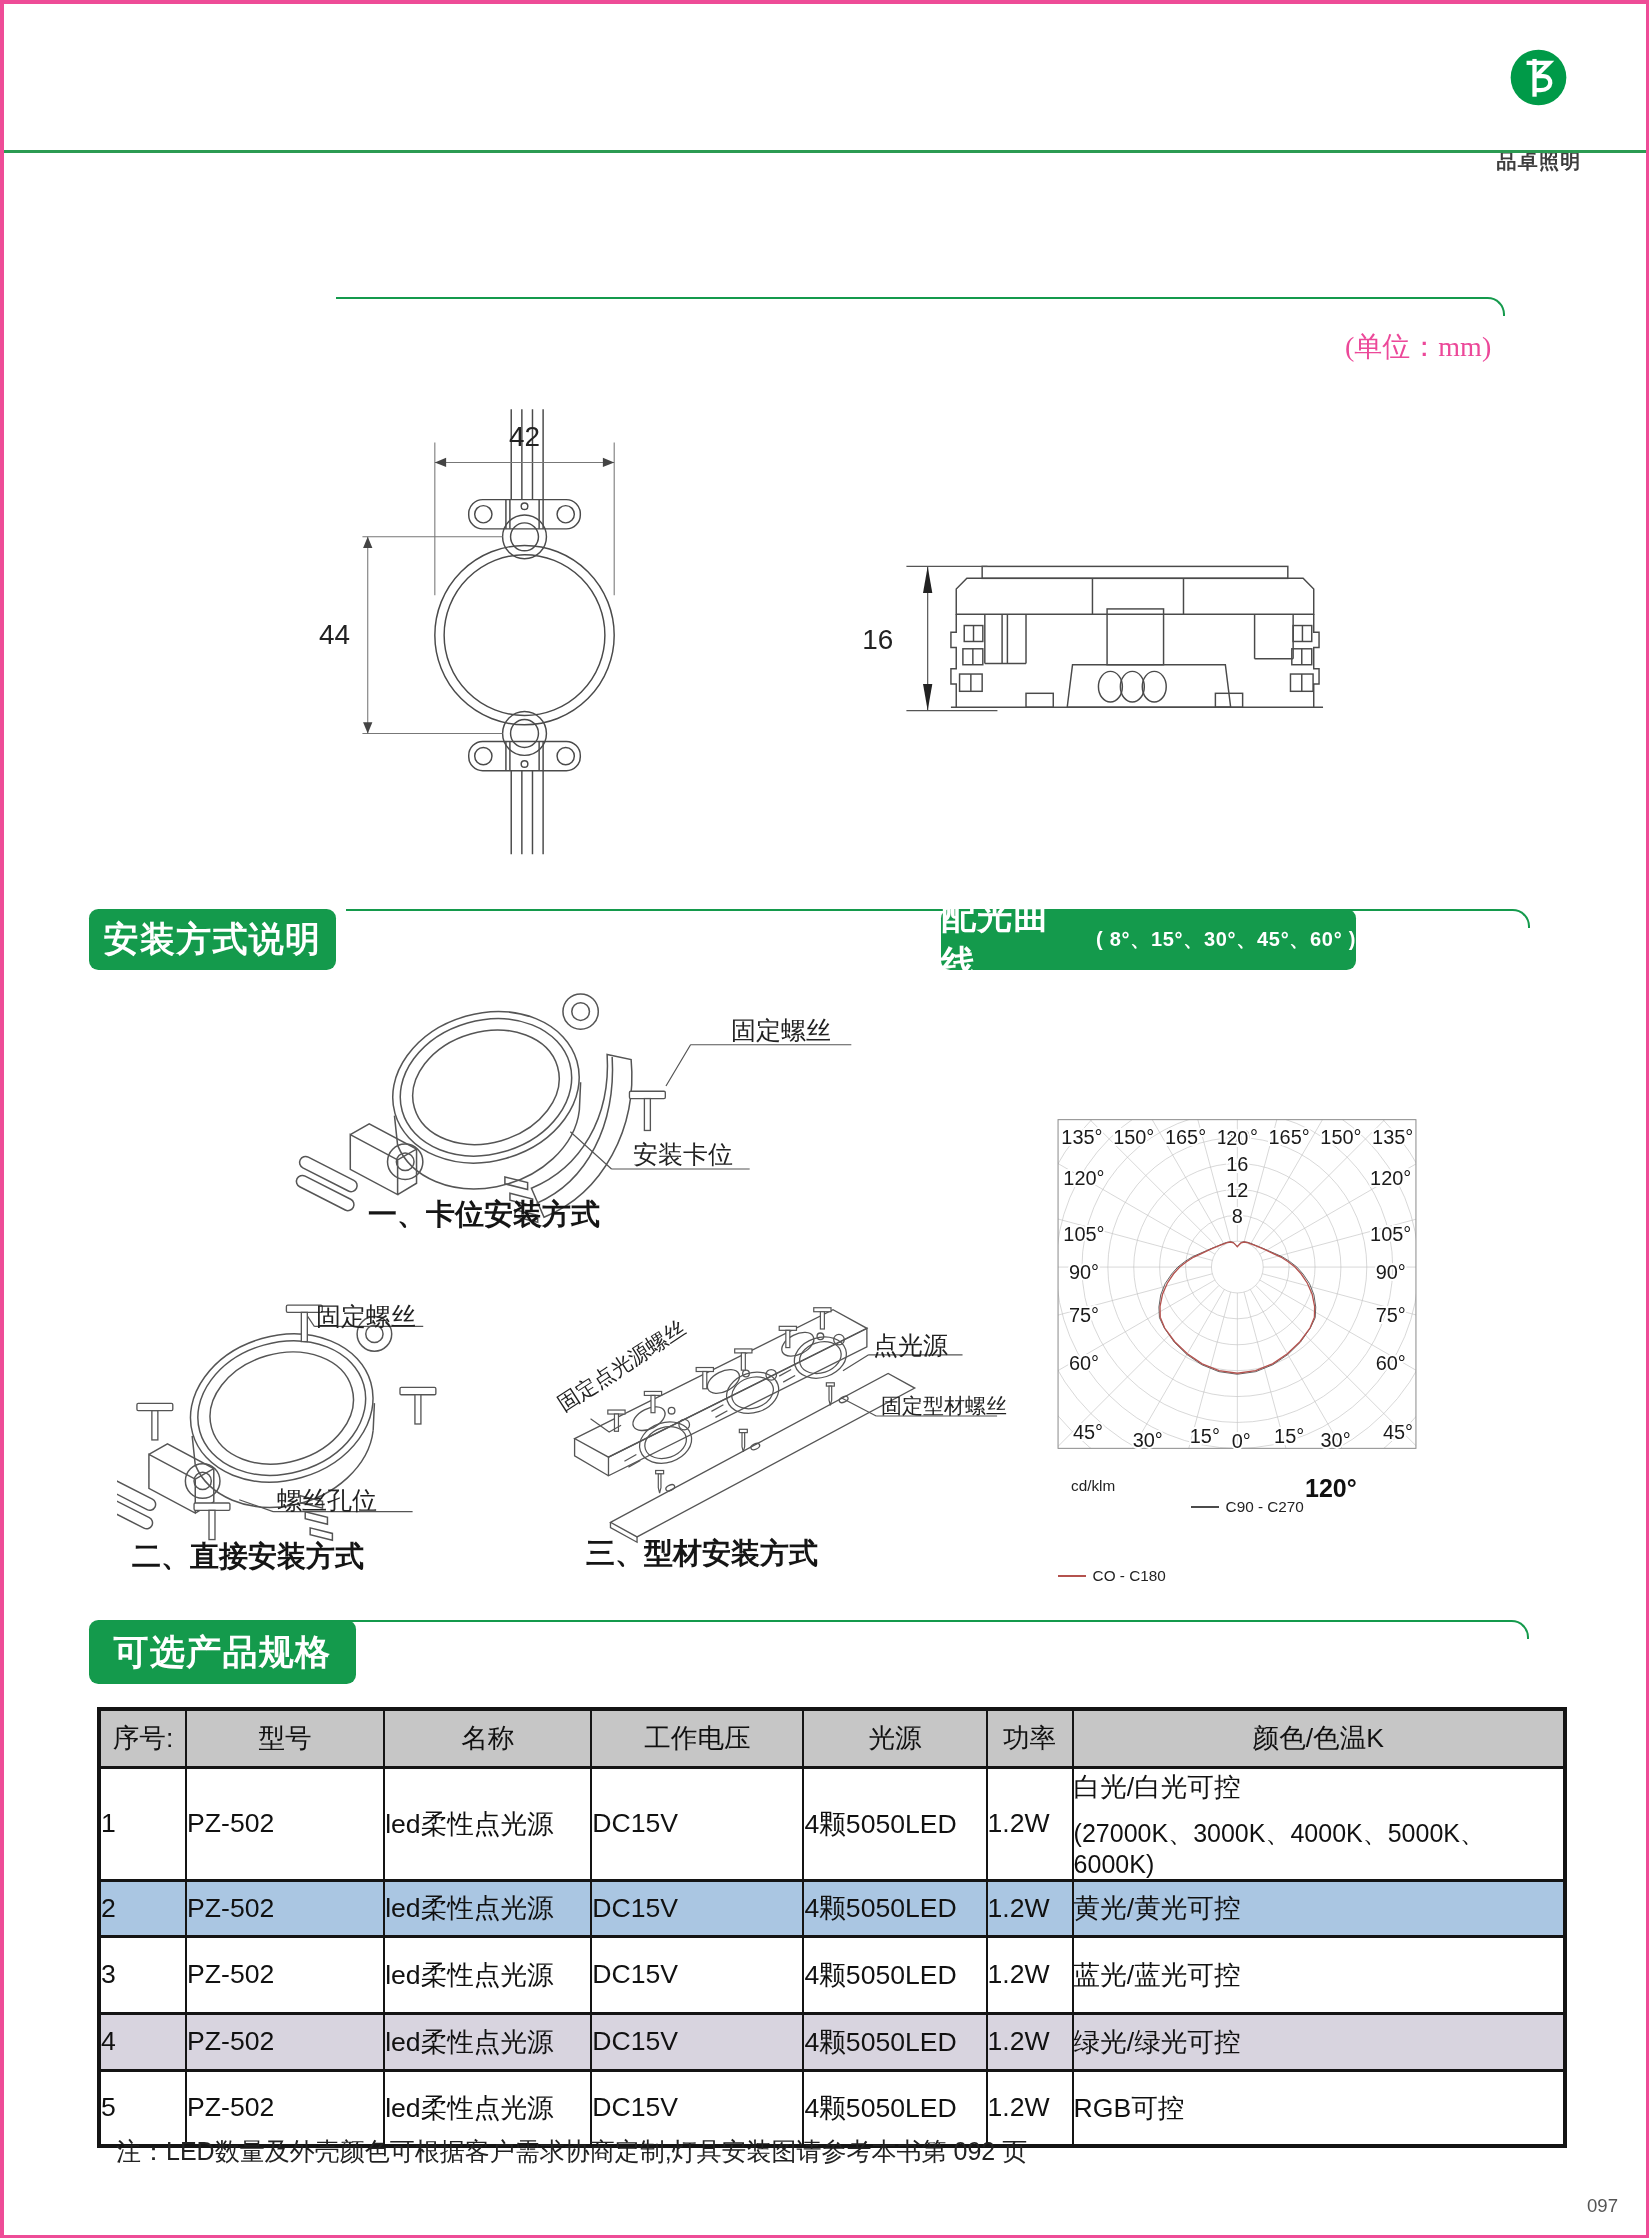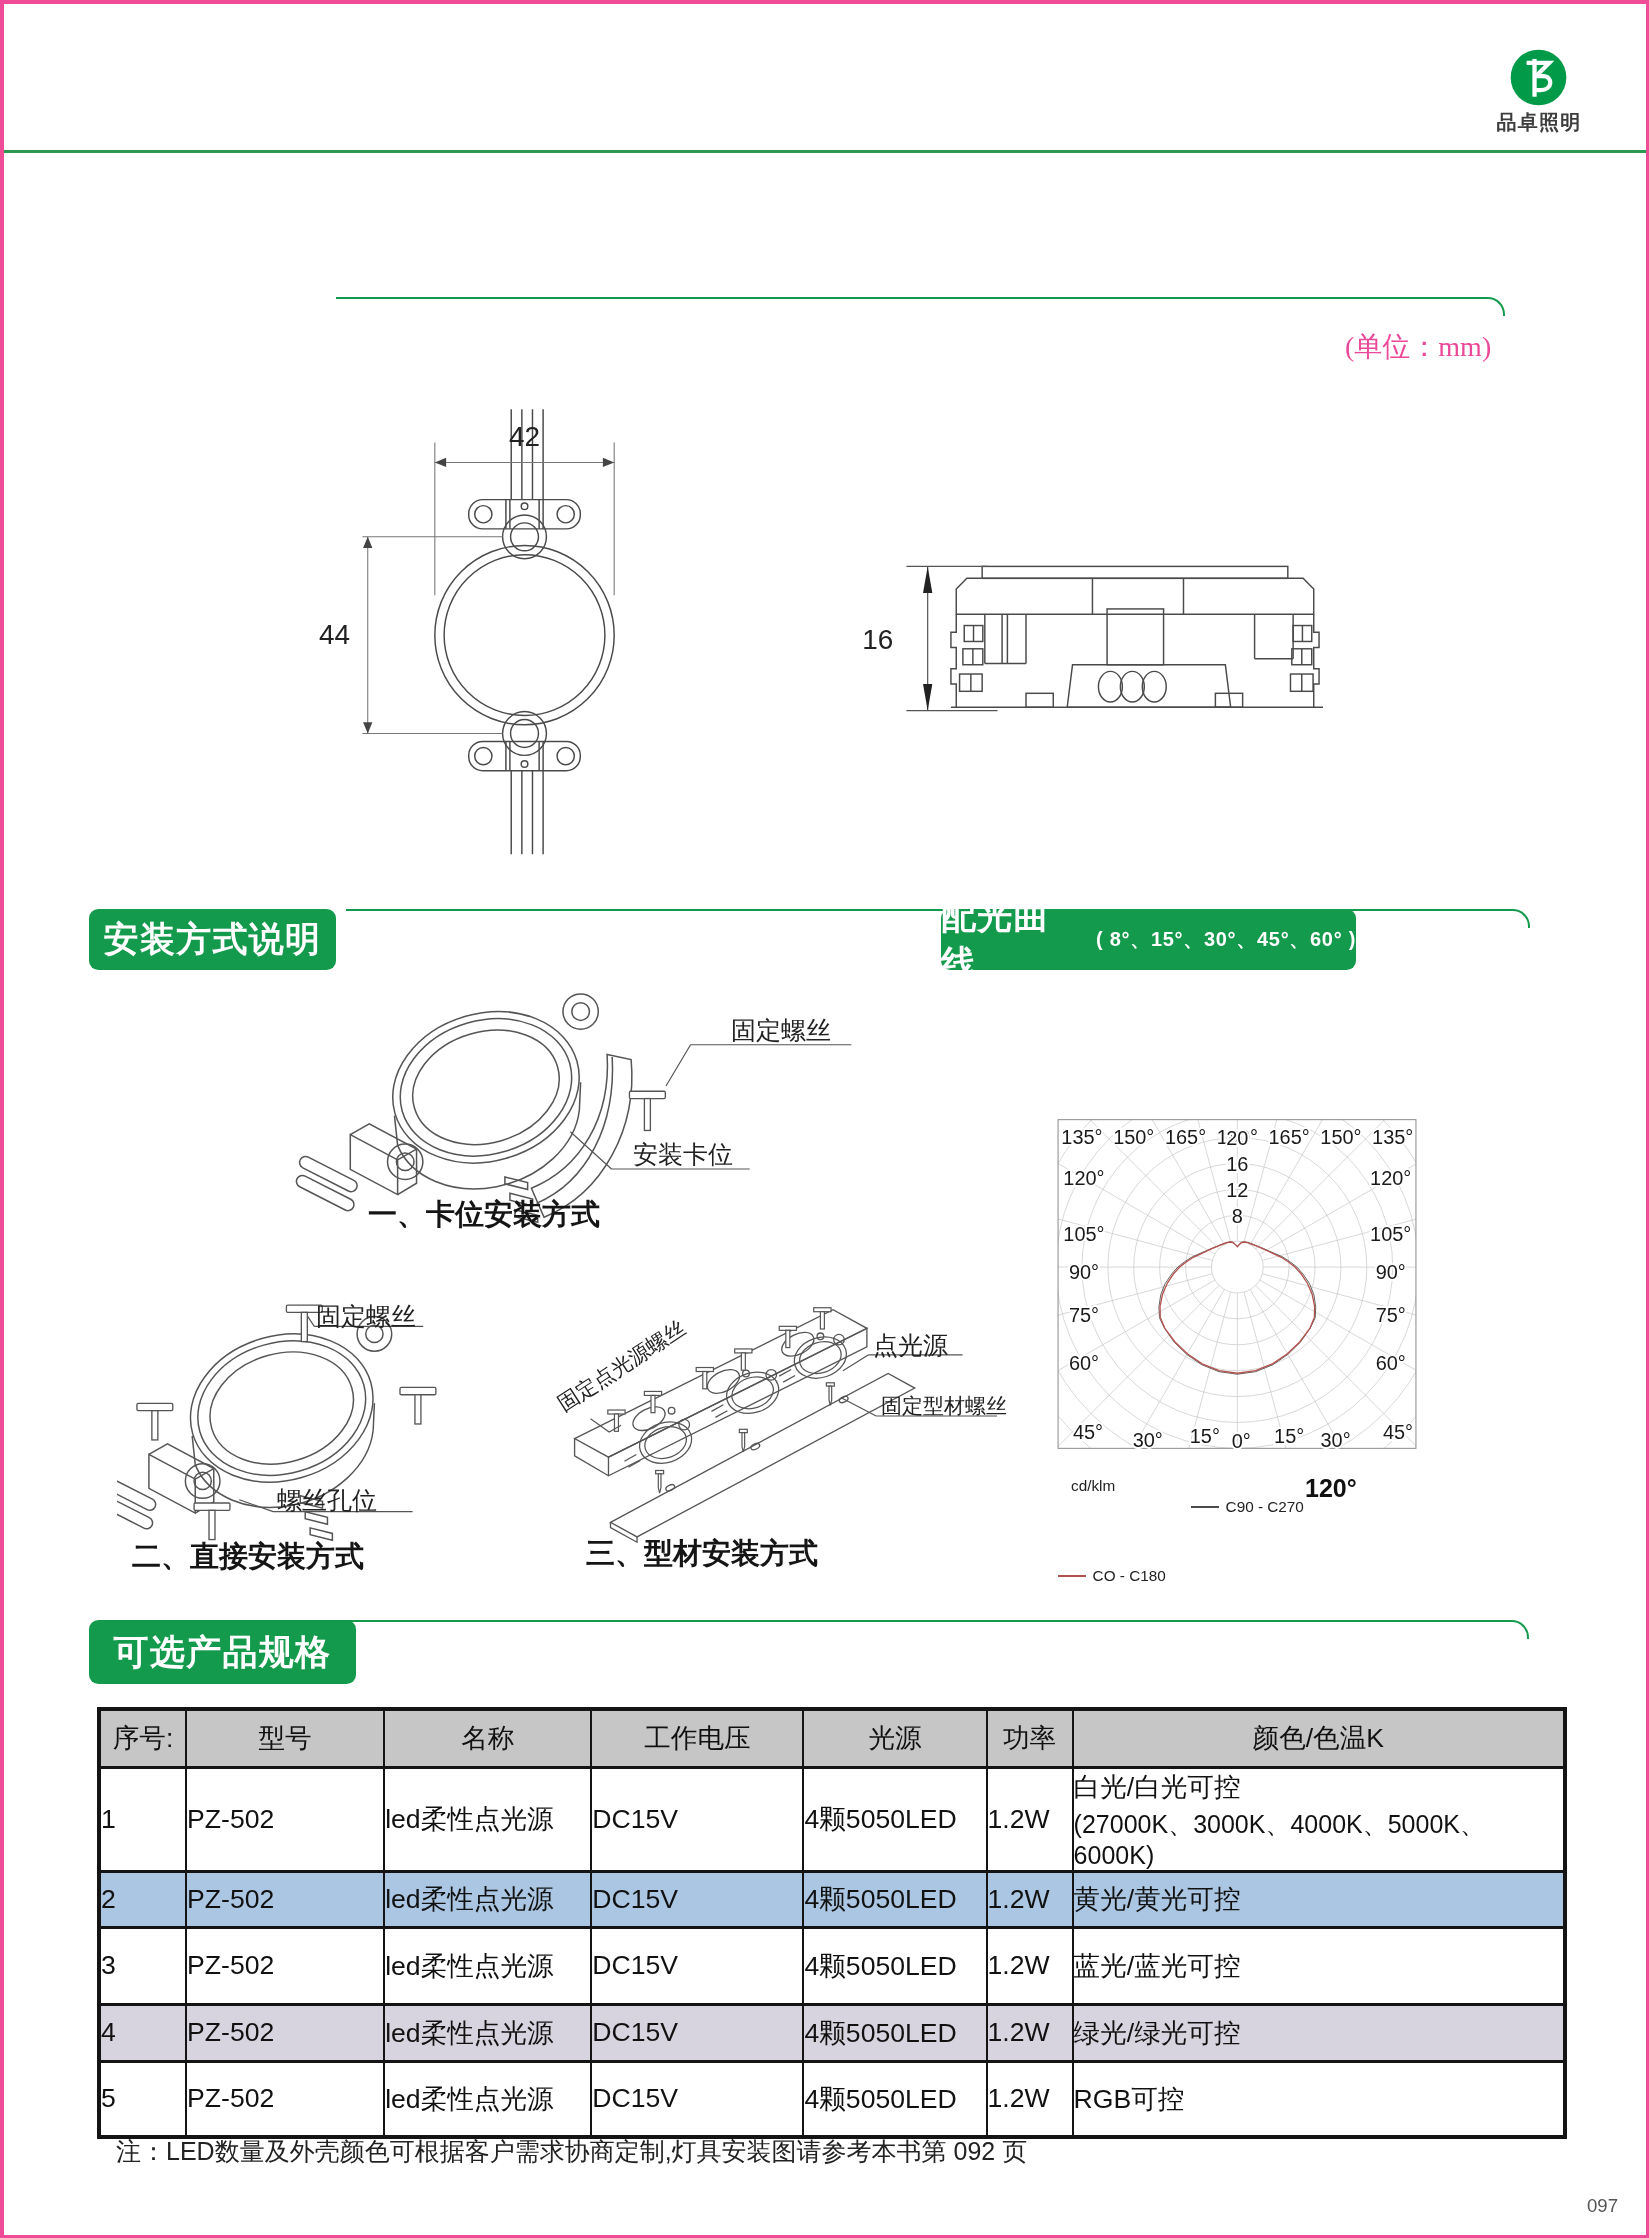--- a/index.html
+++ b/index.html
@@ -5,36 +5,36 @@
   html,body{margin:0;padding:0;background:#9a9a9a;}
   .page{position:relative;width:1650px;height:2239px;background:#fff;border:4px solid #ee4c97;
         box-sizing:border-box;font-family:"Liberation Sans","DejaVu Sans",sans-serif;overflow:hidden;color:#1a1a1a;}
   .abs{position:absolute;}
   .rule{height:2.7px;background:#2b9b52;}
   .badge{background:#149a4c;border-radius:9.3px;color:#fff;font-weight:bold;
          display:flex;align-items:center;justify-content:center;font-size:35px;letter-spacing:2.7px;}
   .badge .sub{font-size:20px;font-weight:bold;letter-spacing:0.7px;margin-left:16px;white-space:nowrap;}
   .hline{border-top:2.7px solid #149a4c;height:17.3px;}
   .hline.corner{border-right:2.7px solid #149a4c;border-top-right-radius:17.3px;}
-  .brandname{font-size:20px;font-weight:bold;color:#3d3d3d;letter-spacing:1.3px;text-align:center;width:106px;}
+  .brandname{font-size:20px;font-weight:bold;color:#3d3d3d;letter-spacing:1.3px;text-align:center;width:106px;margin-top:39px;}
   .unitnote{font-family:"Liberation Serif","DejaVu Serif",serif;font-size:28px;color:#ec4899;}
   .dlabel{font-size:25px;color:#222;white-space:nowrap;}
   .dlabel.small{font-size:21px;}
   .caption{font-size:29px;font-weight:bold;color:#151515;white-space:nowrap;}
   .note{font-size:25px;color:#222;}
   .pagenum{font-size:18.6px;color:#555;}
   .legend-unit{font-size:15.3px;color:#222;}
   .legend-item{display:flex;align-items:center;gap:6.6px;font-size:15.3px;color:#222;white-space:nowrap;}
   .legend-dash{display:inline-block;width:28px;height:2px;}
   .beam{font-size:25px;font-weight:bold;color:#111;}
   table.spec{border-collapse:collapse;table-layout:fixed;border:4px solid #141414;}
   .spec th,.spec td{border:3.3px solid #141414;border-left-width:2px;border-right-width:2px;
         vertical-align:middle;font-size:26.6px;font-weight:normal;color:#111;padding:0;}
   .spec thead th{background:#c6c6c6;}
-  .spec .c2{font-size:25px;margin-top:3px;}
+  .spec .c2{font-size:25px;margin-top:12px;}
   svg{display:block;}
 </style>
 </head>
 <body>
 
 <div class="page">
 
   <svg class="abs" style="left:1506px;top:45px" width="57" height="57" viewBox="0 0 86 86">
     <circle cx="43" cy="43" r="42" fill="#009a48"></circle>
     <g stroke="#fff" stroke-width="6.5" fill="none">

